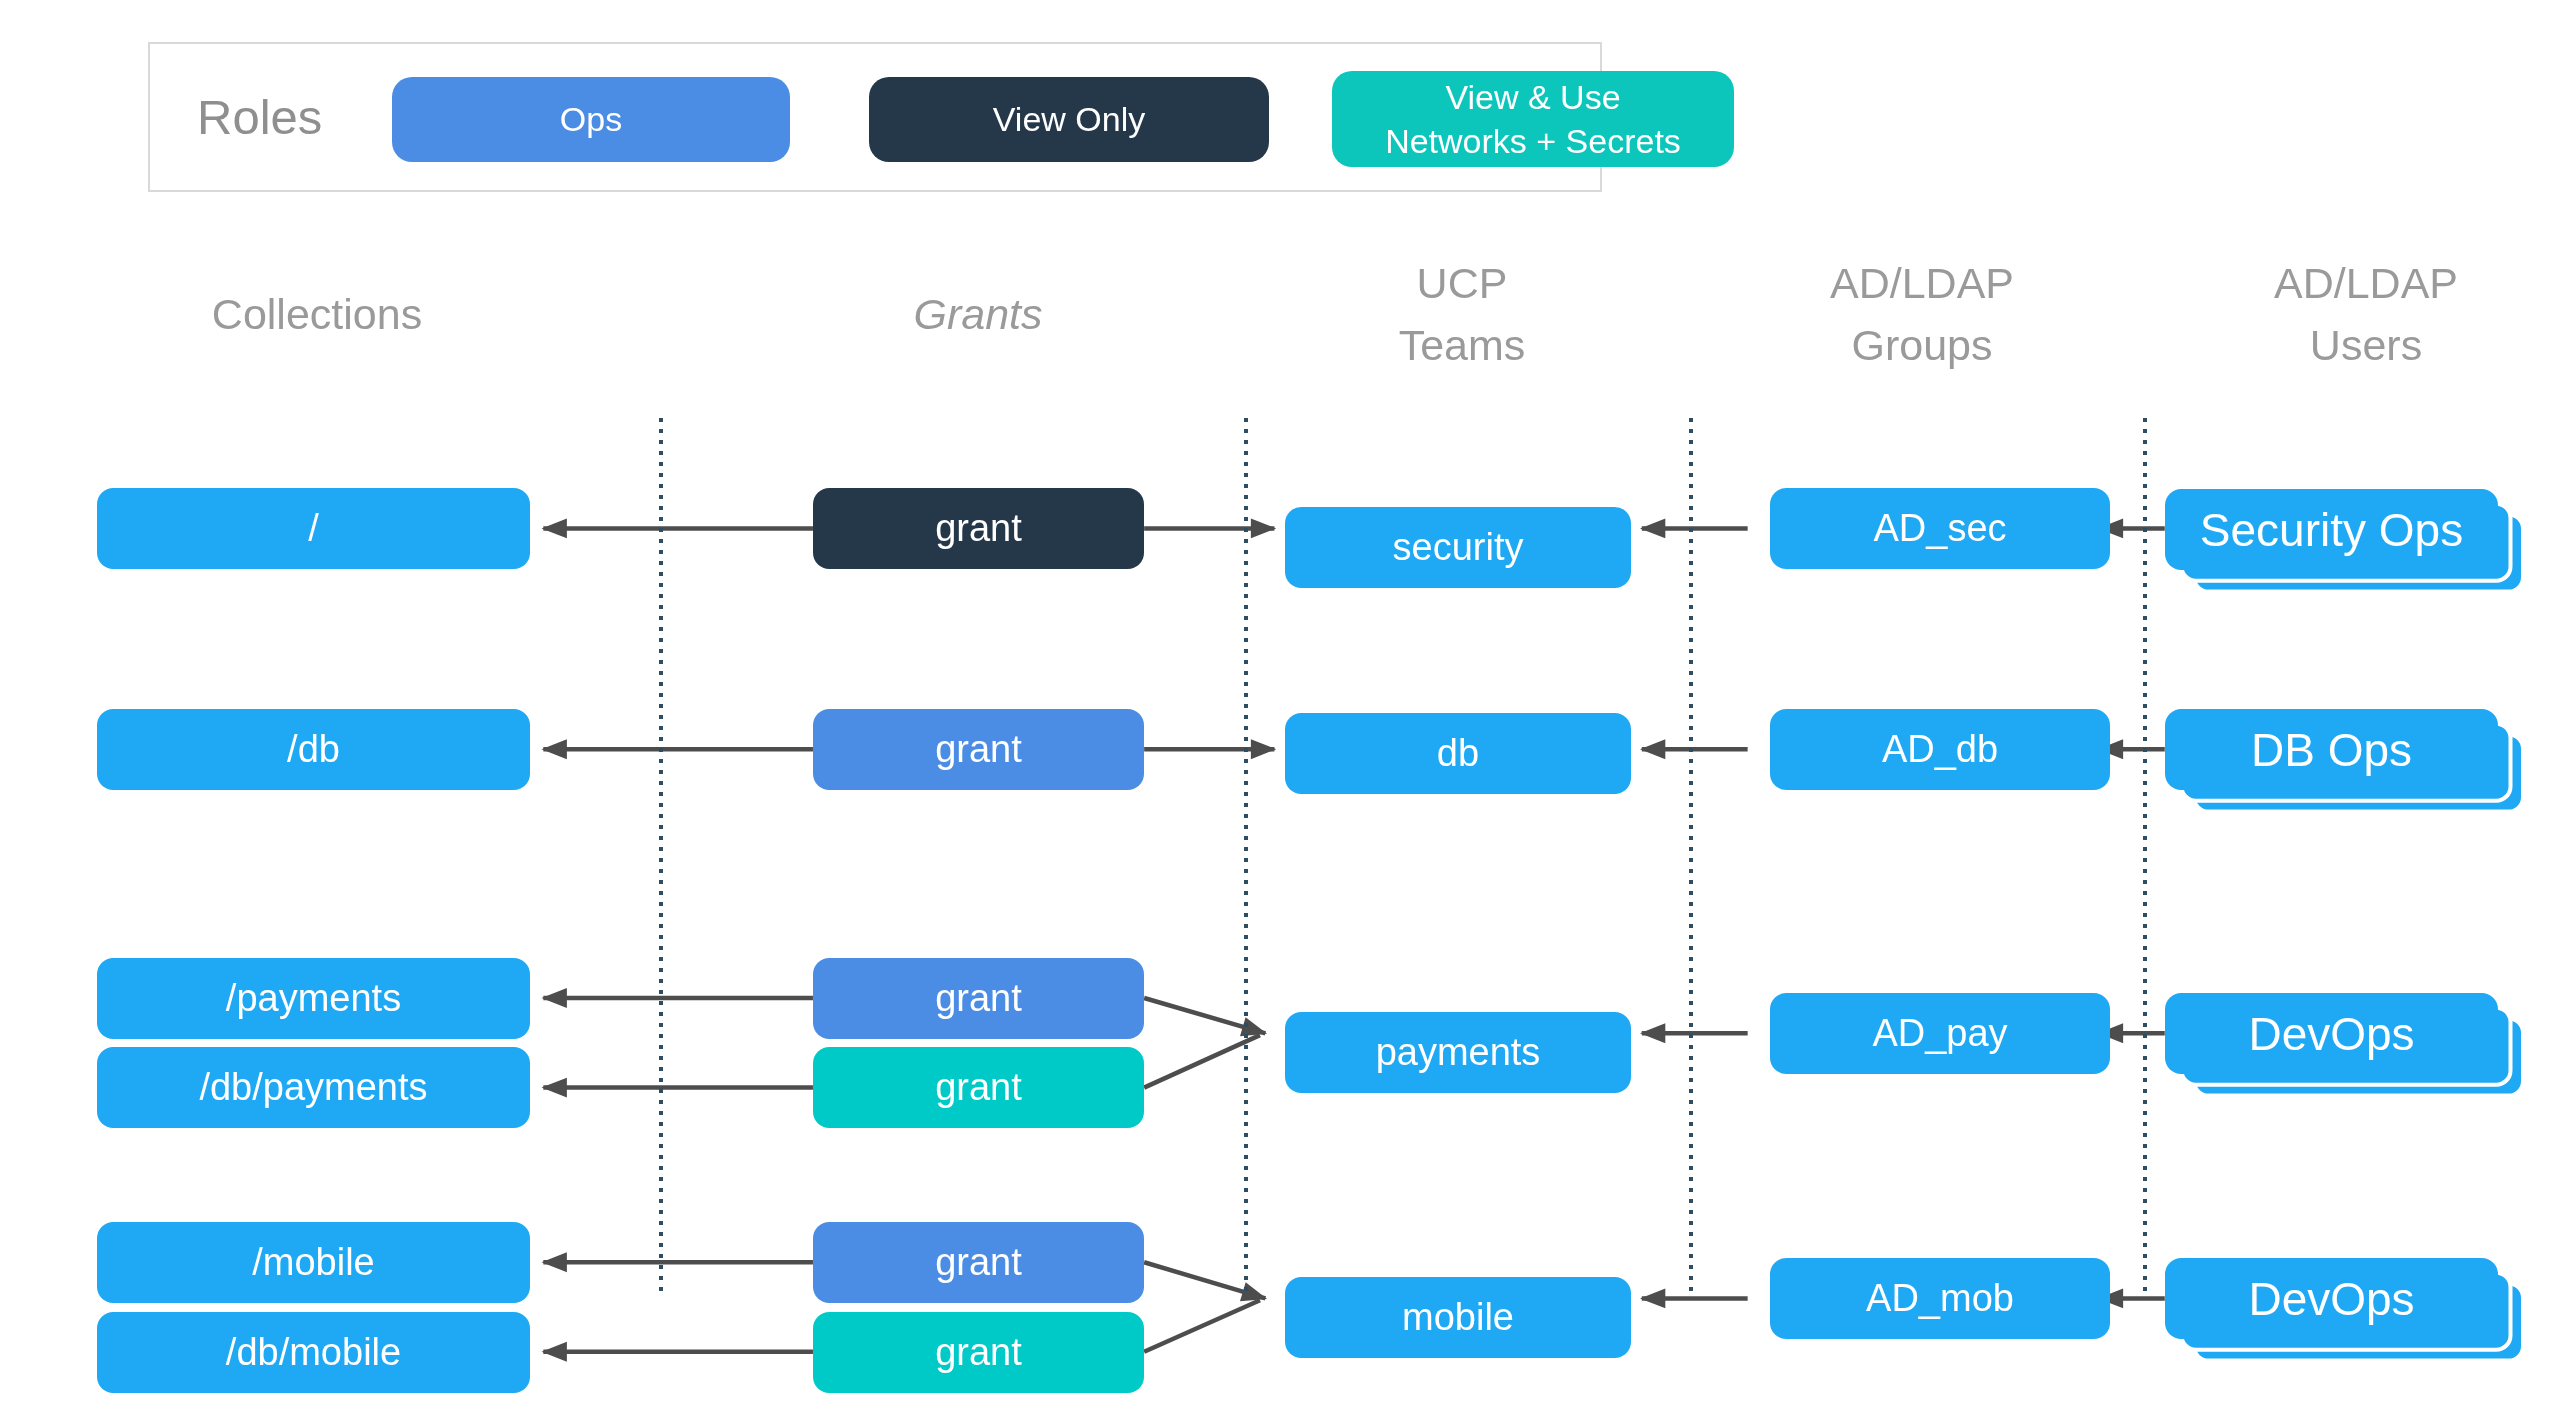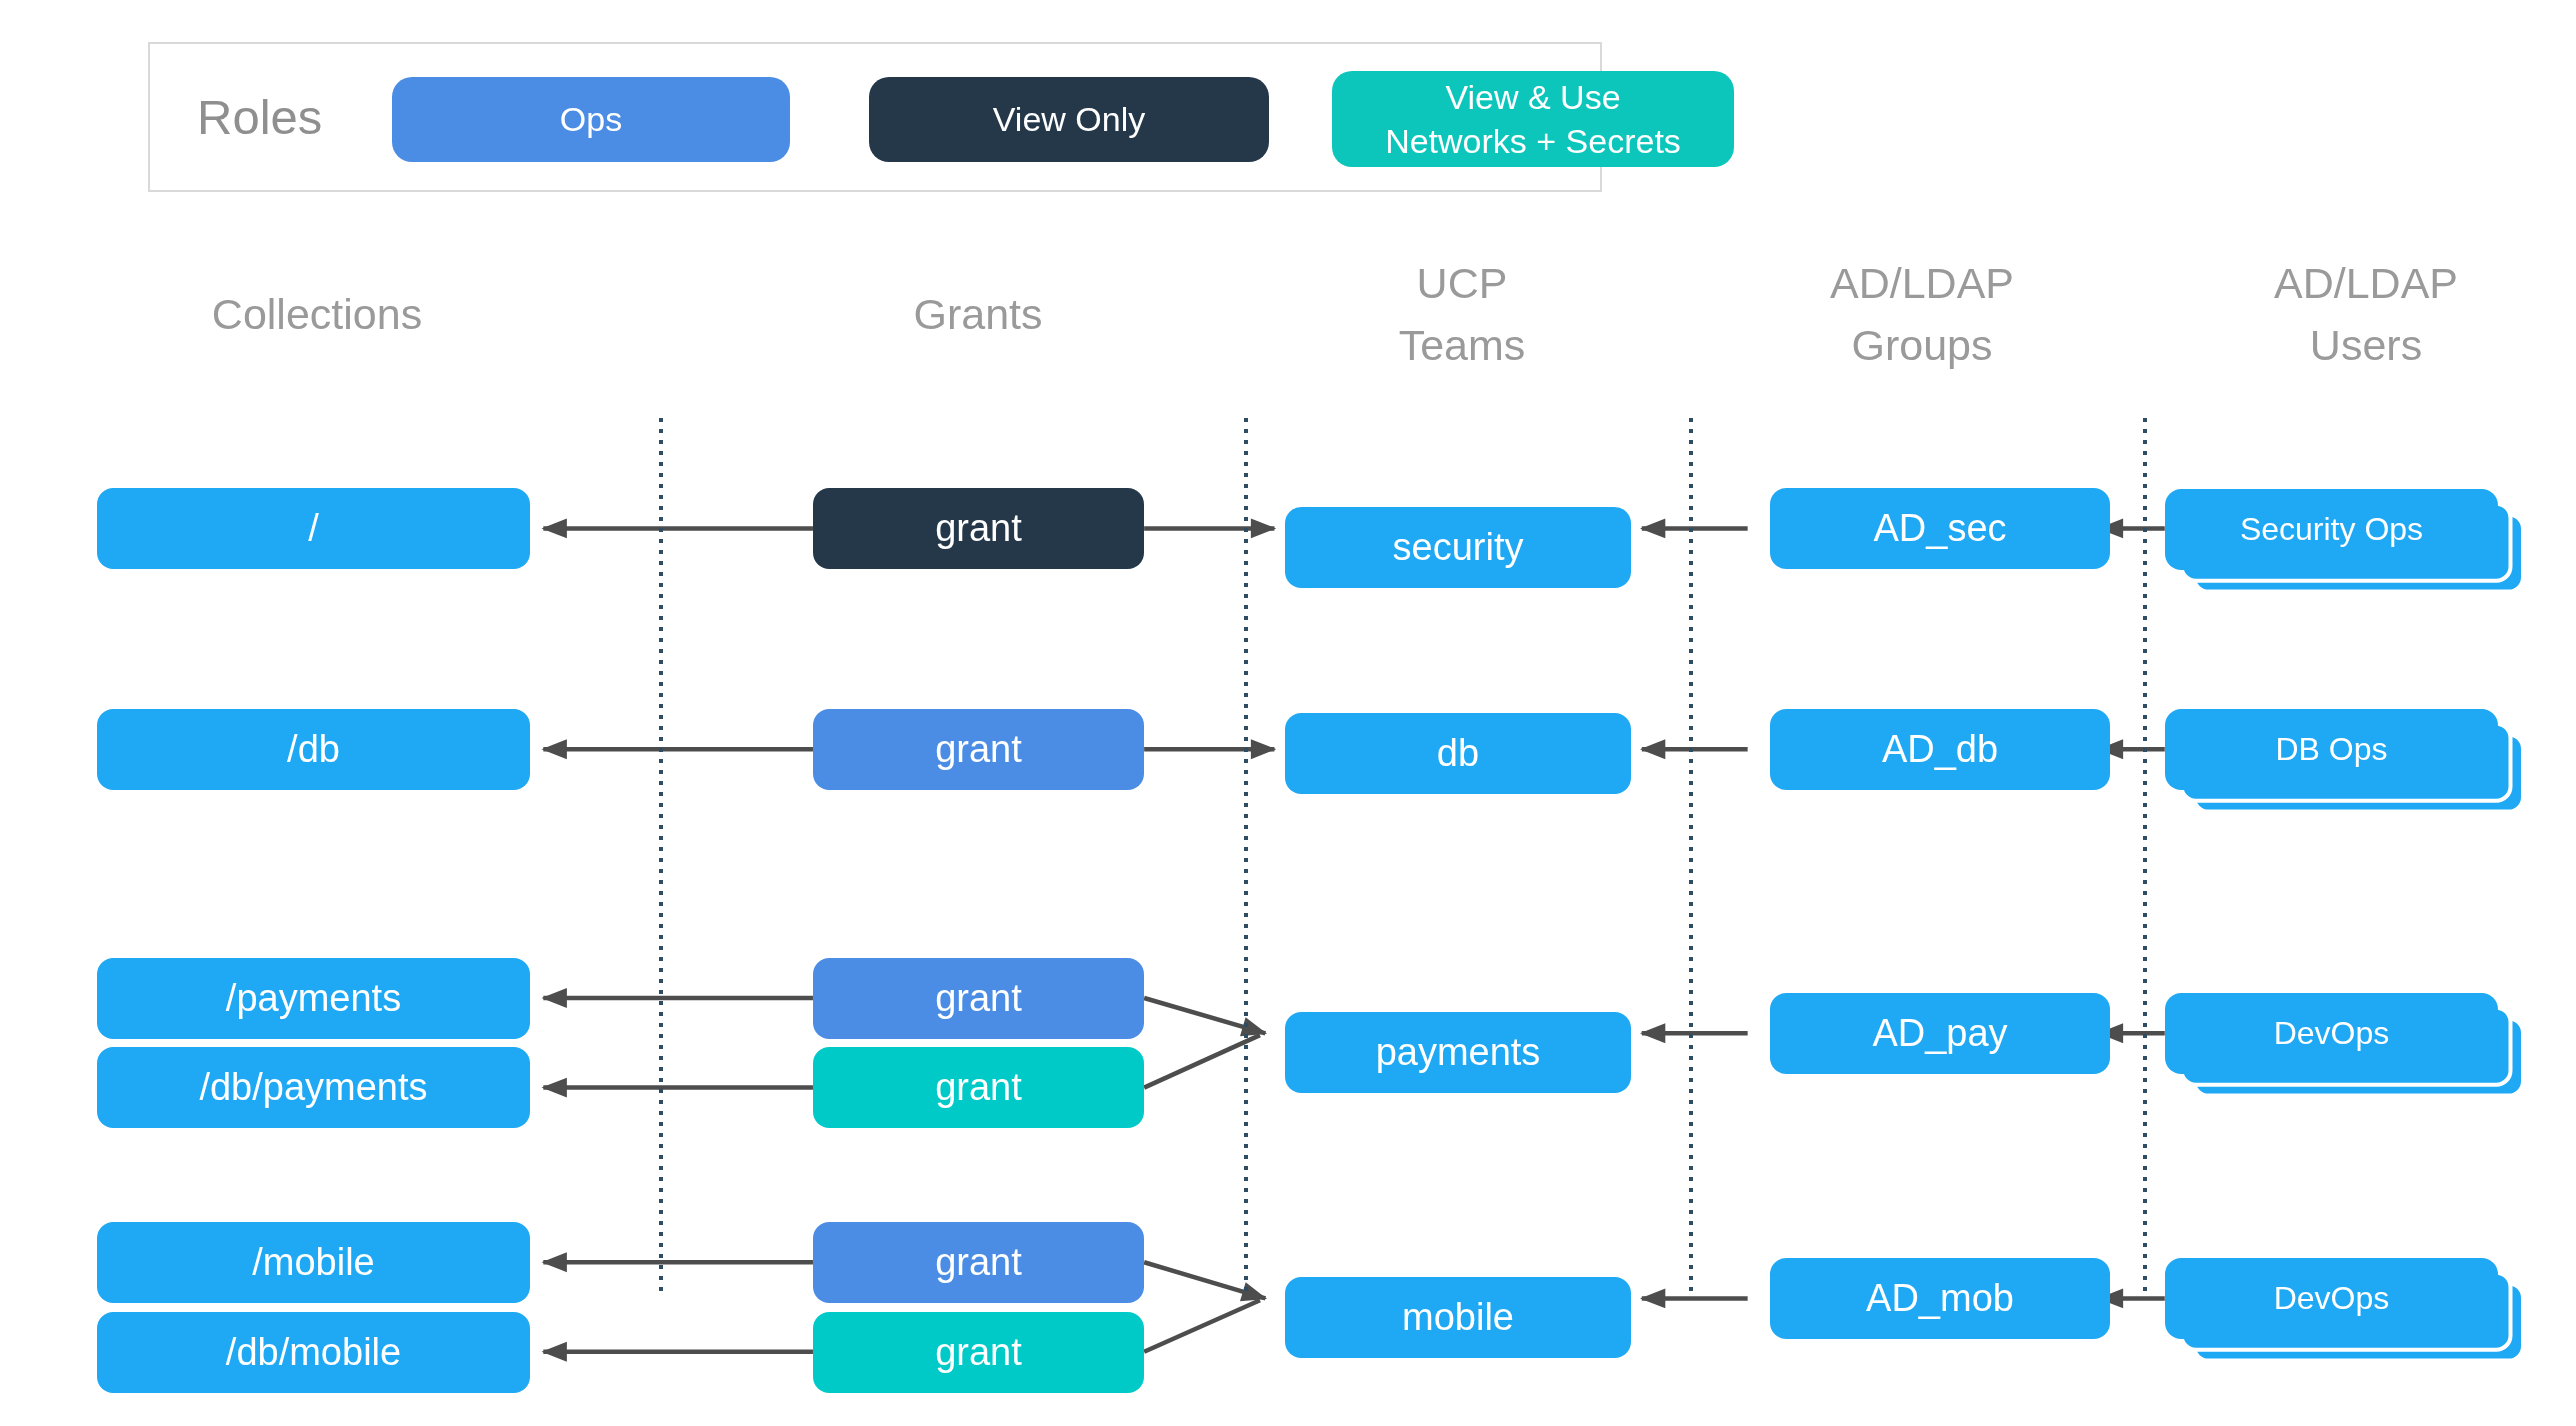--- a/index.html
+++ b/index.html
@@ -28,21 +28,21 @@
   .pill-ops{left:242px;top:33px;width:398px;height:85px;background:var(--role-ops);}
   .pill-viewonly{left:719px;top:33px;width:400px;height:85px;background:var(--role-view-only);}
   .pill-viewuse{left:1182px;top:27px;width:402px;height:96px;background:var(--legend-teal);
                 font-size:34px;line-height:1.3;white-space:pre-line;}
 
   
   .hdr{position:absolute;top:259px;width:434px;height:110px;display:flex;align-items:center;
        justify-content:center;text-align:center;font-size:43px;font-weight:300;line-height:1.45;
        color:var(--header-text);white-space:pre-line;}
   .hdr-collections{left:100px;}
-  .hdr-grants{left:761px;}
+  .hdr-grants{left:761px;font-style:italic;}
   .hdr-teams{left:1245px;}
   .hdr-groups{left:1705px;}
   .hdr-users{left:2149px;}
 
   
   .vline{position:absolute;top:418px;height:874px;width:3.6px;
          background:repeating-linear-gradient(to bottom,var(--dotted-line) 0 3.6px,transparent 3.6px 11px);}
   .vline-1{left:659px;} .vline-2{left:1244px;} .vline-3{left:1689px;} .vline-4{left:2143px;}
 
   
@@ -57,21 +57,21 @@
   .r-vuse{background:var(--role-view-use);}
 
   
   .stack{position:absolute;left:2165px;width:333px;height:81px;}
   .stack .layer{position:absolute;left:0;top:0;width:333px;height:81px;border-radius:16.3px;
                 background:var(--node-blue);border:4.5px solid #fff;}
   .stack .l3{transform:translate(27px,23.5px);}
   .stack .l2{transform:translate(14.5px,12.7px);}
   .stack .front{position:absolute;left:0;top:0;width:333px;height:81px;border-radius:16.3px;
                 background:var(--node-blue);color:#fff;display:flex;align-items:center;
-                justify-content:center;font-size:32px;font-weight:300;}
+                justify-content:center;font-size:46px;font-weight:300;}
 
   
   svg.wires{position:absolute;left:0;top:0;width:2576px;height:1426px;pointer-events:none;}
   svg.wires line{stroke:var(--arrow);stroke-width:5;}
 </style>
 </head>
 <body>
 
 <svg class="wires" viewBox="0 0 2846 1576">
   <defs>

